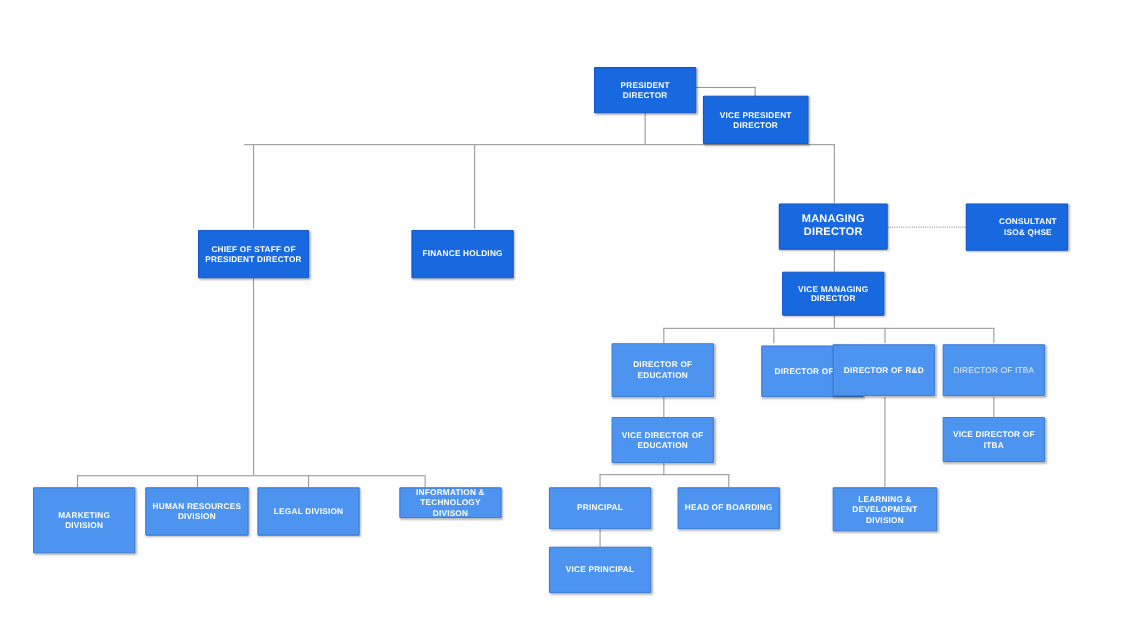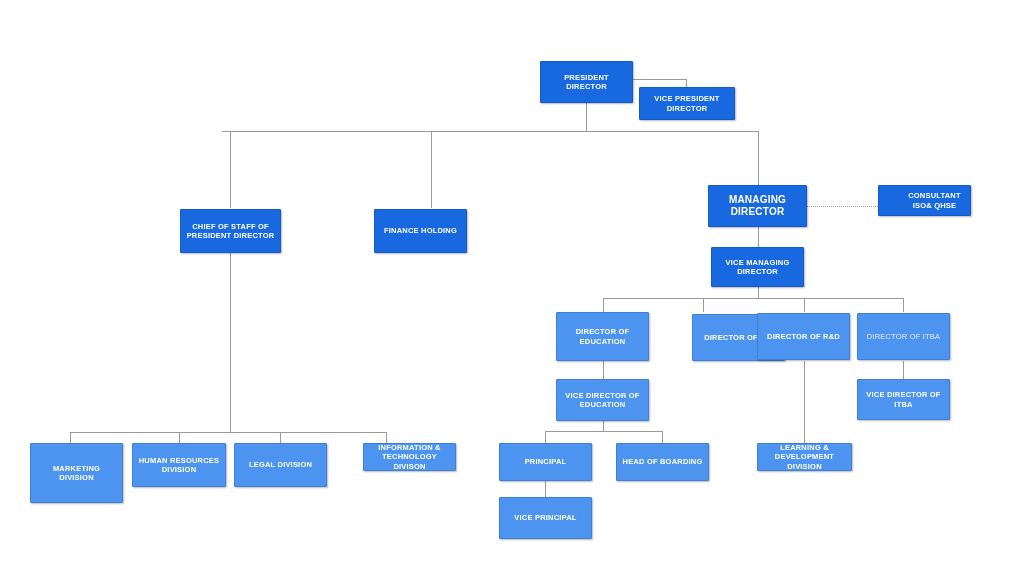--- a/index.html
+++ b/index.html
@@ -108,37 +108,37 @@
   <div class="conn h" style="left:545px; top:431px; width:118px;"></div>
   <div class="conn v" style="left:545px; top:431px; height:12px;"></div>
   <div class="conn v" style="left:662px; top:431px; height:12px;"></div>
 
   <div class="conn v" style="left:545px; top:481px; height:16px;"></div>
 
   <div class="node dark" style="left:540px; top:61px; width:93px; height:42px; font-size:7.5px;">
     <span class="label">PRESIDENT DIRECTOR</span>
   </div>
 
-  <div class="node dark" style="left:639px; top:87px; width:96px; height:33px; font-size:7.5px;">
+  <div class="node dark" style="left:639px; top:87px; width:96px; height:44px; font-size:7.5px;">
     <span class="label">VICE PRESIDENT DIRECTOR</span>
   </div>
 
   <div class="node dark" style="left:180px; top:209px; width:101px; height:44px; font-size:7.5px;">
     <span class="label">CHIEF OF STAFF OF PRESIDENT DIRECTOR</span>
   </div>
 
   <div class="node dark" style="left:374px; top:209px; width:93px; height:44px; font-size:7.5px;">
     <span class="label">FINANCE HOLDING</span>
   </div>
 
   <div class="node dark" style="left:708px; top:185px; width:99px; height:42px; font-size:10px;">
     <span class="label">MANAGING DIRECTOR</span>
   </div>
 
-  <div class="node dark" style="left:878px; top:185px; width:93px; height:31px; font-size:7.5px;padding-left:24px;">
+  <div class="node dark" style="left:878px; top:185px; width:93px; height:43px; font-size:7.5px;padding-left:24px;">
     <span class="label">CONSULTANT ISO&amp; QHSE</span>
   </div>
 
   <div class="node dark" style="left:711px; top:247px; width:93px; height:40px; font-size:7.5px;">
     <span class="label">VICE MANAGING DIRECTOR</span>
   </div>
 
   <div class="node light" style="left:556px; top:312px; width:93px; height:49px; font-size:7.5px;">
     <span class="label">DIRECTOR OF EDUCATION</span>
   </div>
@@ -168,21 +168,21 @@
   </div>
 
   <div class="node light" style="left:616px; top:443px; width:93px; height:38px; font-size:7.5px;">
     <span class="label">HEAD OF BOARDING</span>
   </div>
 
   <div class="node light" style="left:499px; top:497px; width:93px; height:42px; font-size:7.5px;">
     <span class="label">VICE PRINCIPAL</span>
   </div>
 
-  <div class="node light" style="left:757px; top:443px; width:95px; height:28px; font-size:7.5px;">
+  <div class="node light" style="left:757px; top:443px; width:95px; height:40px; font-size:7.5px;">
     <span class="label">LEARNING &amp; DEVELOPMENT DIVISION</span>
   </div>
 
   <div class="node light" style="left:30px; top:443px; width:93px; height:60px; font-size:7.5px;">
     <span class="label">MARKETING DIVISION</span>
   </div>
 
   <div class="node light" style="left:132px; top:443px; width:94px; height:44px; font-size:7.5px;">
     <span class="label">HUMAN RESOURCES DIVISION</span>
   </div>

